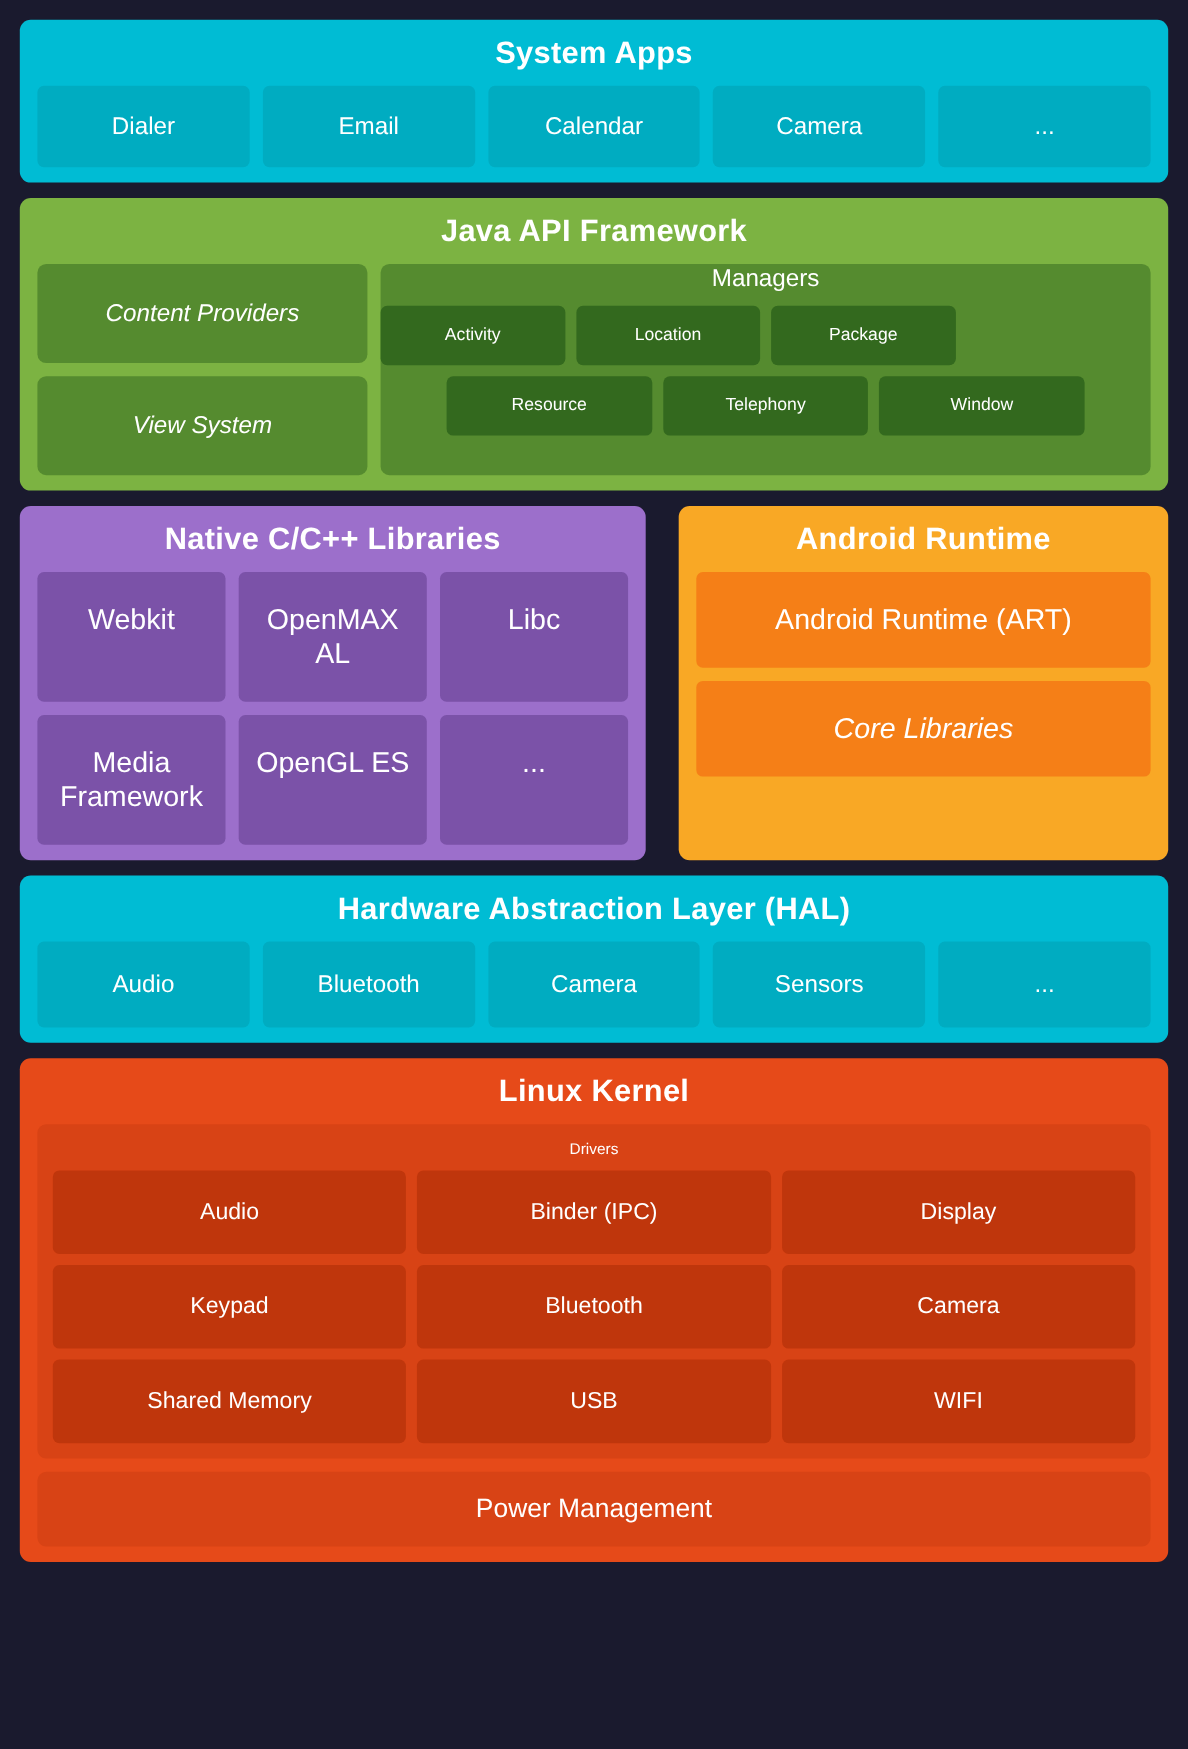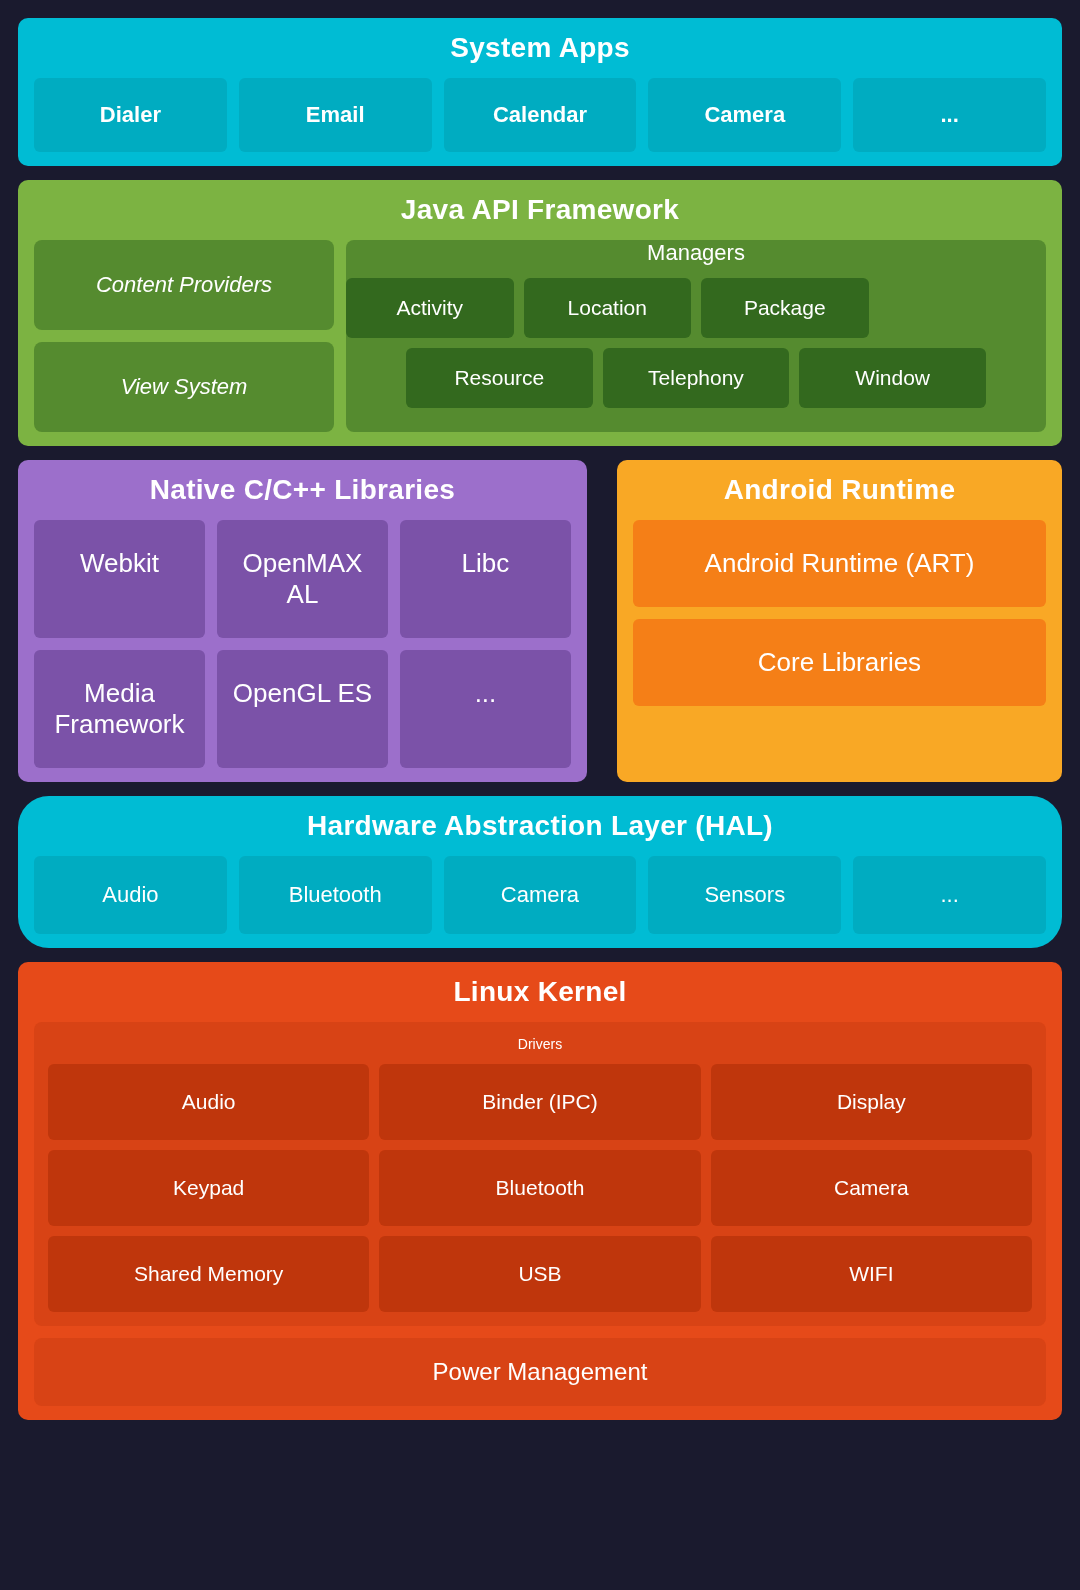--- a/index.html
+++ b/index.html
@@ -28,21 +28,20 @@
       letter-spacing: 0.3px;
     }
 
     
     .system-apps {
       background: #00bcd4;
     }
     .system-apps .apps-row {
       display: flex;
       gap: 12px;
-      font-weight: bold;
     }
     .system-apps .app-box {
       flex: 1;
       background: #00acc1;
       border-radius: 6px;
       padding: 24px 10px;
       text-align: center;
       color: #fff;
       font-size: 22px;
     }
@@ -95,21 +94,21 @@
       grid-template-columns: repeat(3, 1fr);
       gap: 10px;
       padding: 0 60px;
     }
     .manager-box {
       background: #33691e;
       border-radius: 6px;
       padding: 18px 8px;
       text-align: center;
       color: #fff;
-      font-size: 21px;
+      font-size: 16px;
     }
 
     
     .native-runtime-row {
       display: flex;
       gap: 14px;
     }
 
     
     .native-libs {
@@ -138,26 +137,25 @@
     }
     .runtime-box {
       background: #f57f17;
       border-radius: 6px;
       padding: 28px 10px;
       text-align: center;
       color: #fff;
       font-size: 26px;
       margin-bottom: 12px;
     }
-    .runtime-box:last-child { margin-bottom: 0; }
+    .runtime-box:last-child { margin-bottom: 0; font-style: italic; }
 
     
     .hal {
       background: #00bcd4;
-      border-radius: 31px;
     }
     .hal .hal-row {
       display: flex;
       gap: 12px;
     }
     .hal-box {
       flex: 1;
       background: #00acc1;
       border-radius: 6px;
       padding: 26px 10px;

